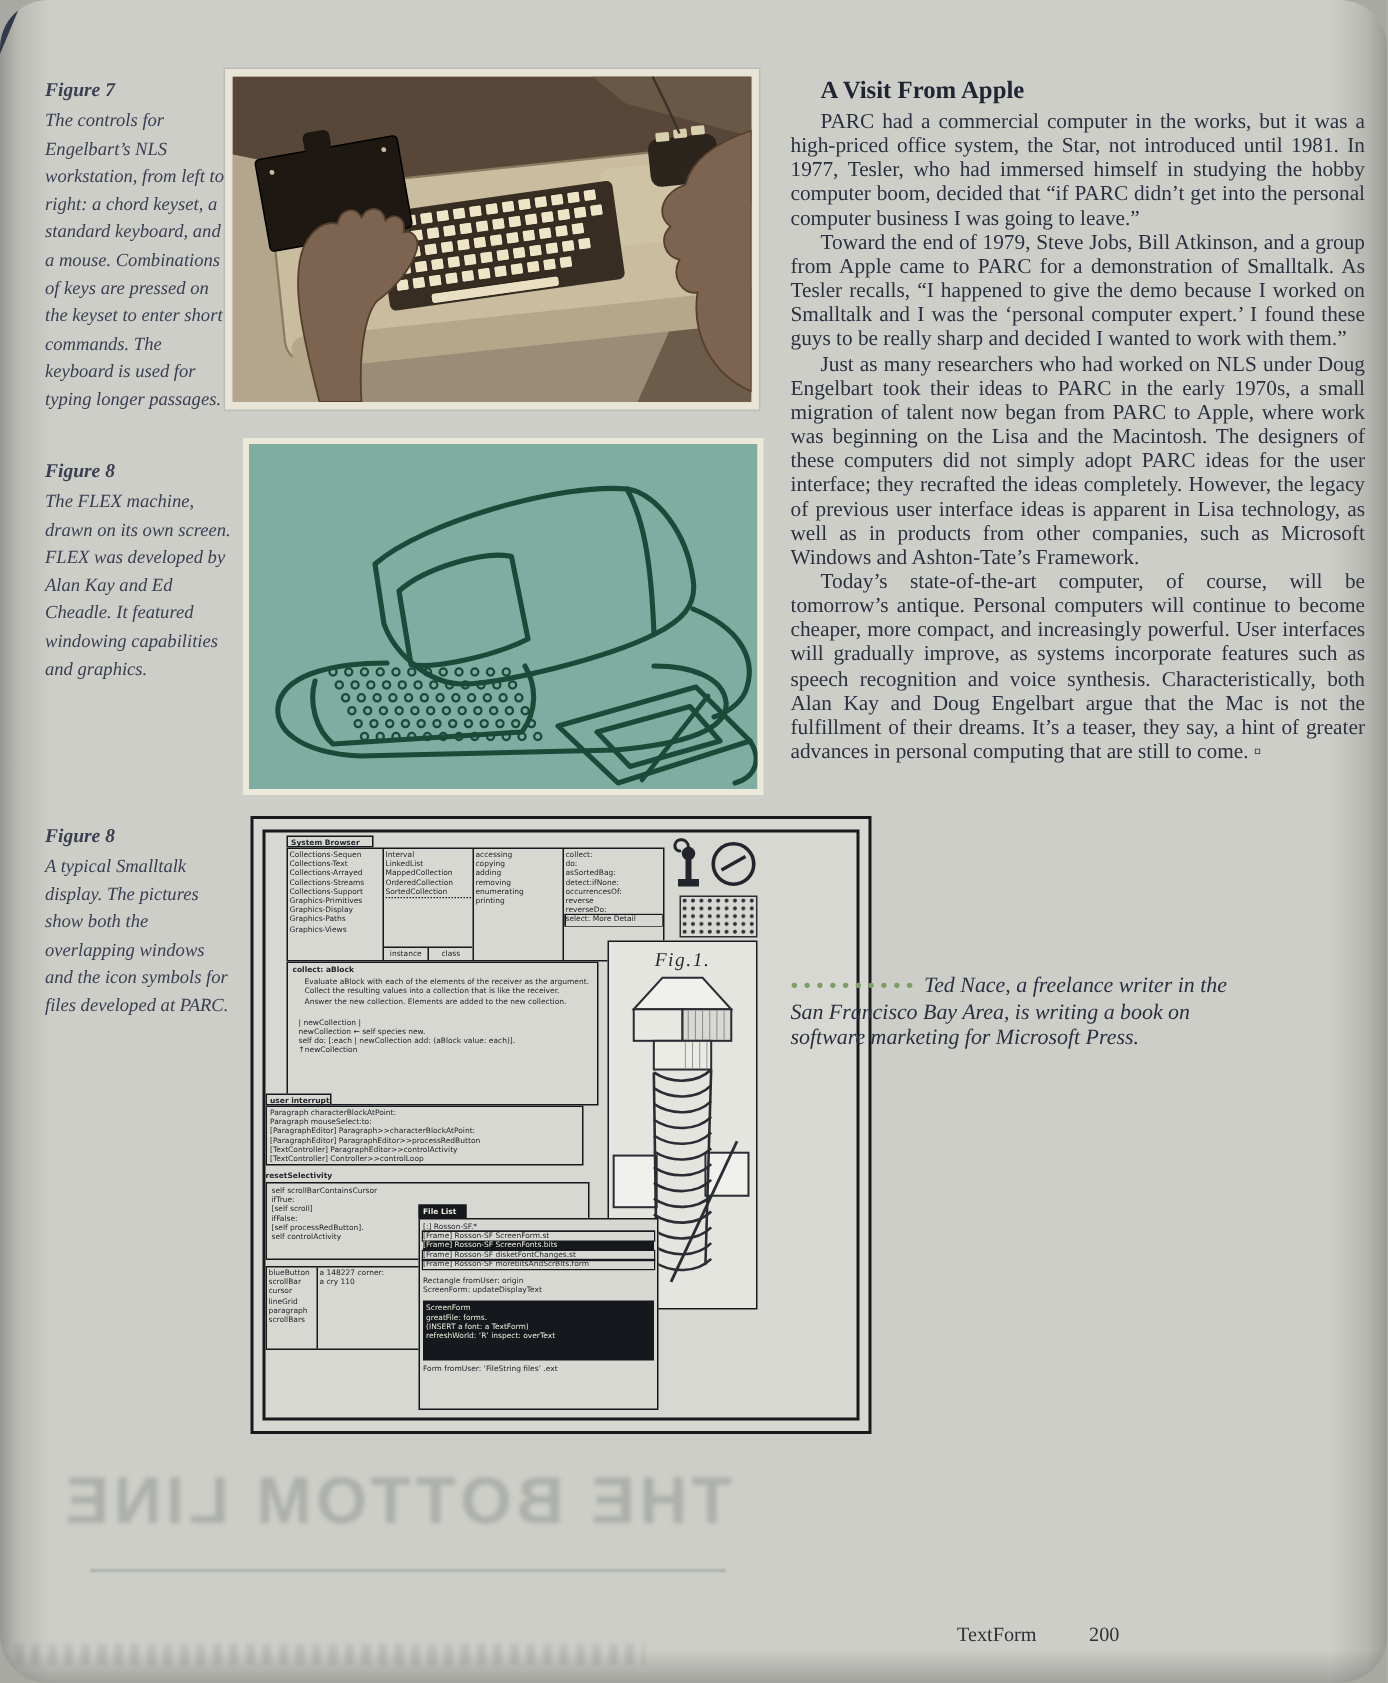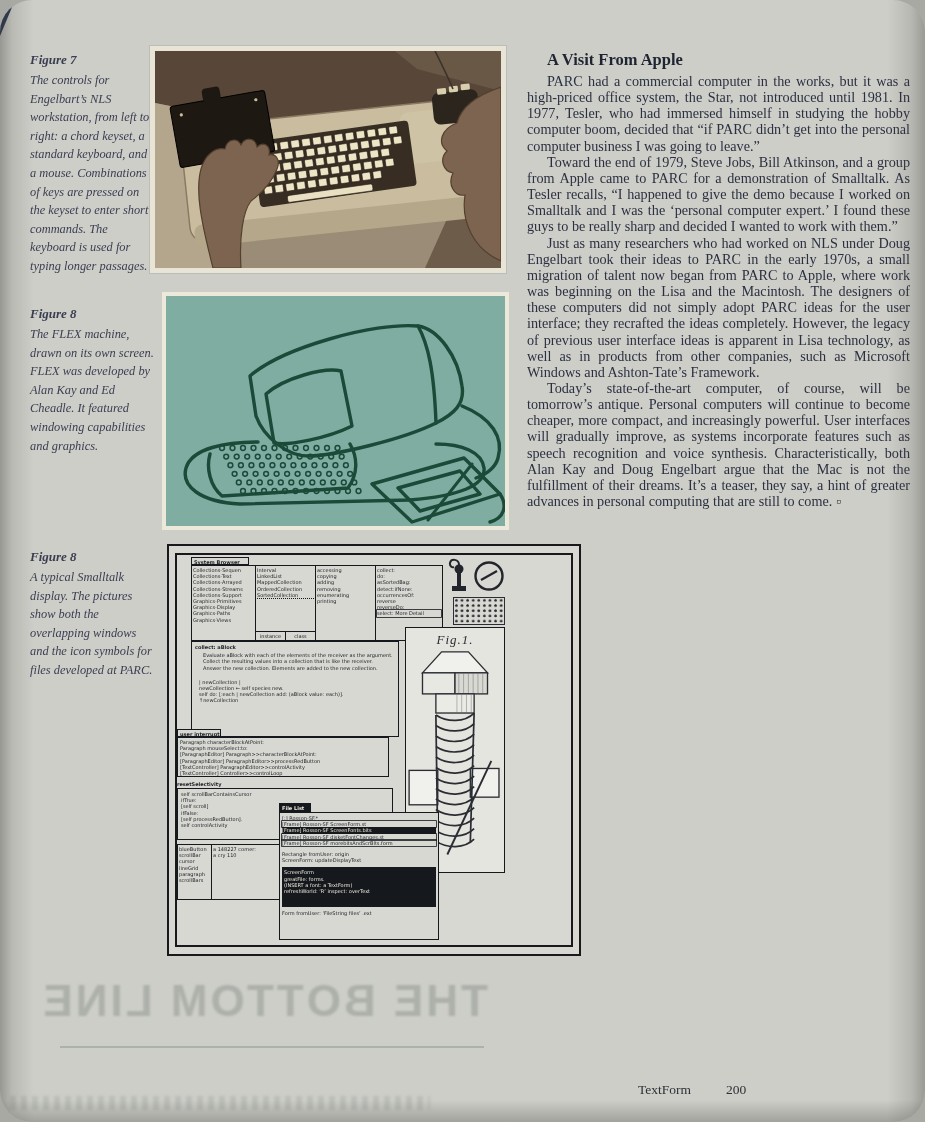--- a/index.html
+++ b/index.html
@@ -479,20 +479,23 @@
   </div>
 
   <section class="article">
     <h2>A Visit From Apple</h2>
     <p>PARC had a commercial computer in the works, but it was a high-priced office system, the Star, not introduced until 1981. In 1977, Tesler, who had immersed himself in studying the hobby computer boom, decided that “if PARC didn’t get into the personal computer business I was going to leave.”</p>
     <p>Toward the end of 1979, Steve Jobs, Bill Atkinson, and a group from Apple came to PARC for a demonstration of Smalltalk. As Tesler recalls, “I happened to give the demo because I worked on Smalltalk and I was the ‘personal computer expert.’ I found these guys to be really sharp and decided I wanted to work with them.”</p>
     <p>Just as many researchers who had worked on NLS under Doug Engelbart took their ideas to PARC in the early 1970s, a small migration of talent now began from PARC to Apple, where work was beginning on the Lisa and the Macintosh. The designers of these computers did not simply adopt PARC ideas for the user interface; they recrafted the ideas completely. However, the legacy of previous user interface ideas is apparent in Lisa technology, as well as in products from other companies, such as Microsoft Windows and Ashton-Tate’s Framework.</p>
     <p>Today’s state-of-the-art computer, of course, will be tomorrow’s antique. Personal computers will continue to become cheaper, more compact, and increasingly powerful. User interfaces will gradually improve, as systems incorporate features such as speech recognition and voice synthesis. Characteristically, both Alan Kay and Doug Engelbart argue that the Mac is not the fulfillment of their dreams. It’s a teaser, they say, a hint of greater advances in personal computing that are still to come.  ▫</p>
   </section>
 
+  <div class="bio">
+    <span class="dots">●●●●●●●●●●</span><span>  Ted Nace, a freelance writer in the San Francisco Bay Area, is writing a book on software marketing for Microsoft Press.</span>
+  </div>
 
   <div class="showthrough">THE BOTTOM LINE</div>
   <div class="showline"></div>
   <div class="showsmall"></div>
 
   <div class="footer">
     <span>TextForm</span>
     <span class="pn">200</span>
   </div>
 

